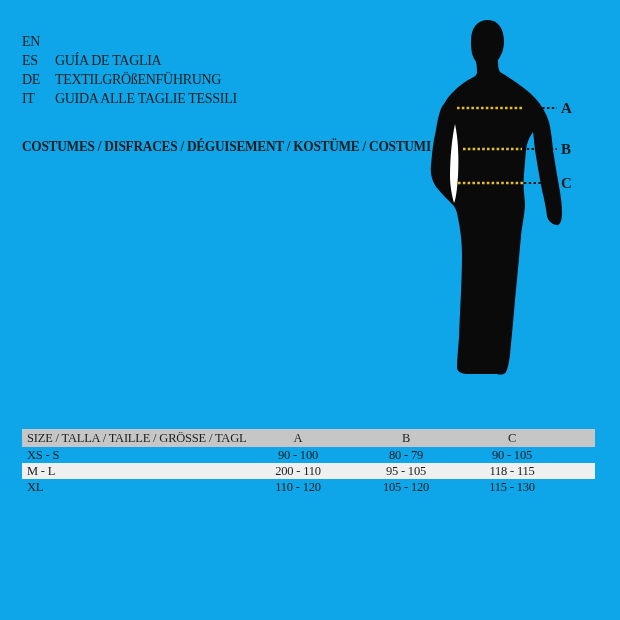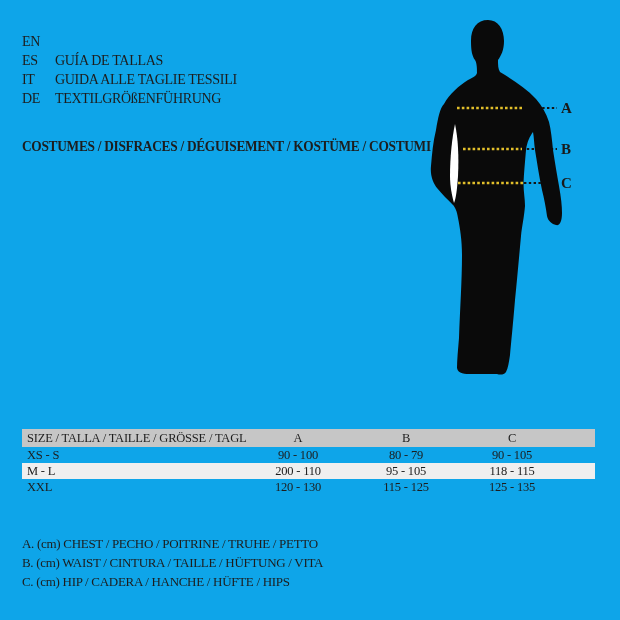--- a/index.html
+++ b/index.html
@@ -41,29 +41,29 @@
 <body>
 
 <div class="canvas" style="color: rgb(29, 29, 29);">
 
   <div class="lang-block">
     <div class="lang-row">
       <span class="code">EN</span>
     </div>
     <div class="lang-row">
       <span class="code">ES</span>
-      <span class="lbl">GUÍA DE TALLAS</span>
+      <span class="lbl">GUÍA DE TAGLIA</span>
+    </div>
+    <div class="lang-row">
+      <span class="code">DE</span>
+      <span class="lbl">TEXTILGRÖßENFÜHRUNG</span>
     </div>
     <div class="lang-row">
       <span class="code">IT</span>
       <span class="lbl">GUIDA ALLE TAGLIE TESSILI</span>
-    </div>
-    <div class="lang-row">
-      <span class="code">DE</span>
-      <span class="lbl">TEXTILGRÖßENFÜHRUNG</span>
     </div>
   </div>
 
   <div class="category">COSTUMES / DISFRACES / DÉGUISEMENT / KOSTÜME / COSTUMI</div>
 
   <svg class="figure-svg" width="210" height="410" viewBox="0 0 210 410">
 
     <line x1="113" y1="108" x2="147" y2="108" stroke="#151515" stroke-width="2.2" stroke-dasharray="2.4 2.4"></line>
     <line x1="112" y1="149" x2="147" y2="149" stroke="#151515" stroke-width="2.2" stroke-dasharray="2.4 2.4"></line>
     <line x1="114" y1="183" x2="147" y2="183" stroke="#151515" stroke-width="2.2" stroke-dasharray="2.4 2.4"></line>
@@ -116,27 +116,22 @@
         <td class="col-val">80 - 79</td>
         <td class="col-val col-c">90 - 105</td>
       </tr>
       <tr>
         <td class="col-label">M - L</td>
         <td class="col-val">200 - 110</td>
         <td class="col-val">95 - 105</td>
         <td class="col-val col-c">118 - 115</td>
       </tr>
       <tr>
-        <td class="col-label">XXL</td>
-        <td class="col-val">120 - 130</td>
-        <td class="col-val">115 - 125</td>
-        <td class="col-val col-c">125 - 135</td>
+        <td class="col-label">XL</td>
+        <td class="col-val">110 - 120</td>
+        <td class="col-val">105 - 120</td>
+        <td class="col-val col-c">115 - 130</td>
       </tr>
     </tbody>
   </table>
 
-  <div class="footnotes">
-    <div>A. (cm) CHEST / PECHO / POITRINE / TRUHE / PETTO</div>
-    <div>B. (cm) WAIST / CINTURA / TAILLE / HÜFTUNG / VITA</div>
-    <div>C. (cm) HIP / CADERA / HANCHE / HÜFTE / HIPS</div>
-  </div>
 
 </div>
 
 </body></html>

